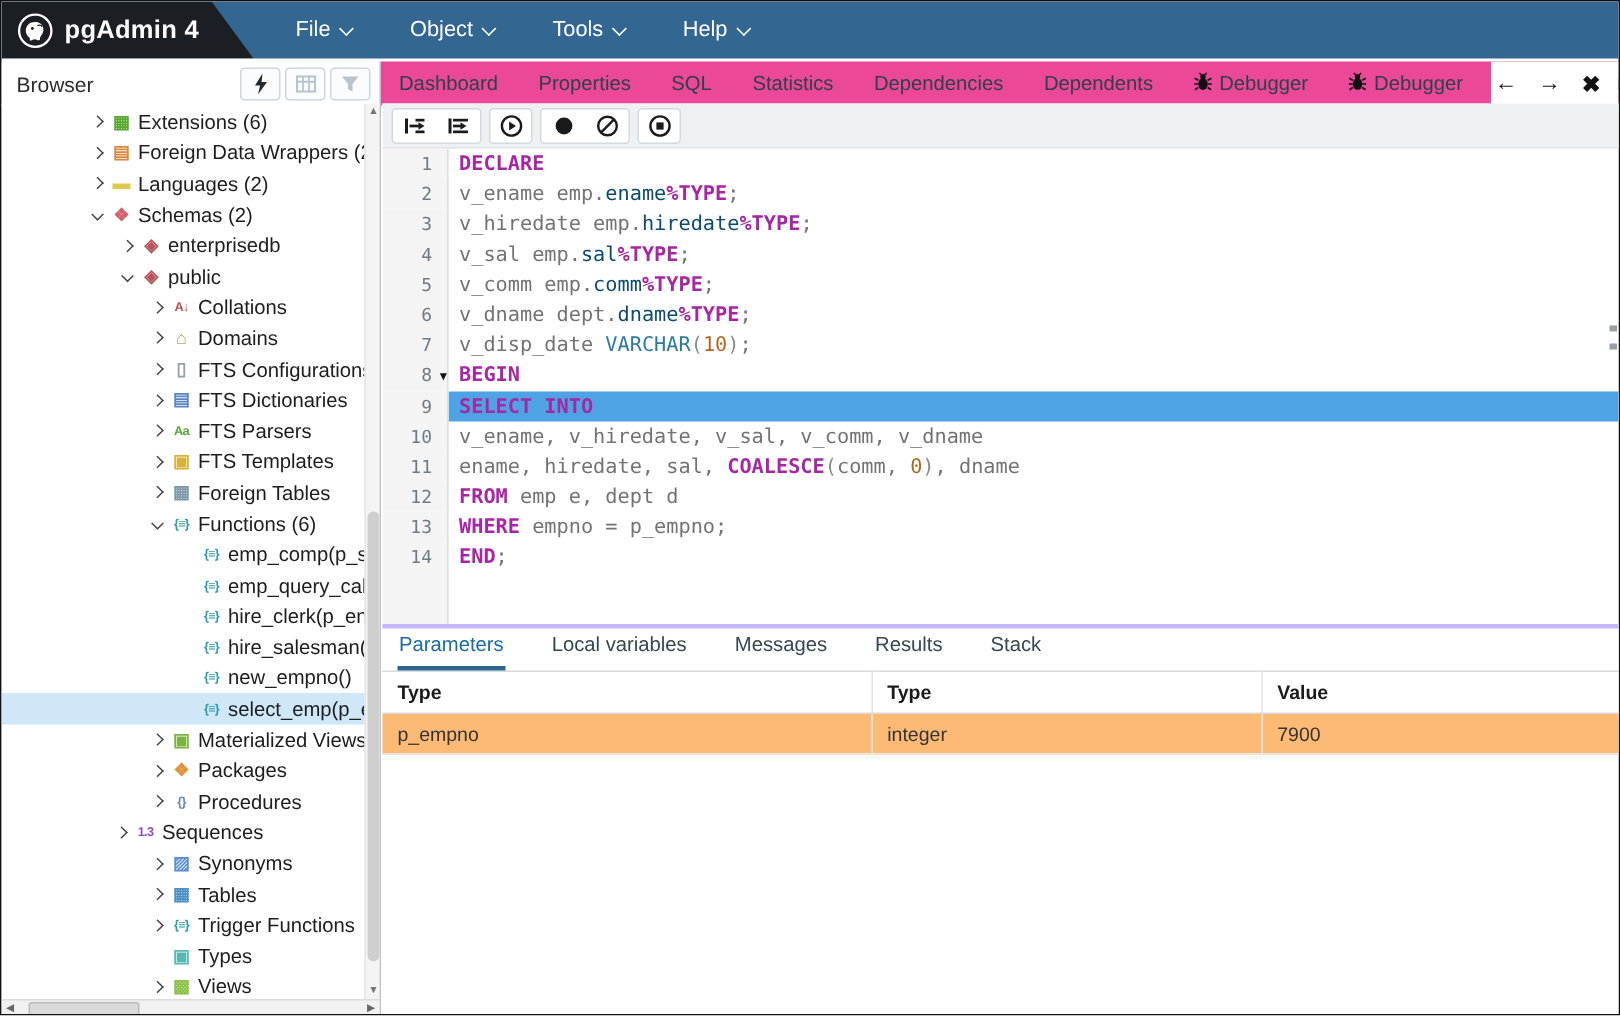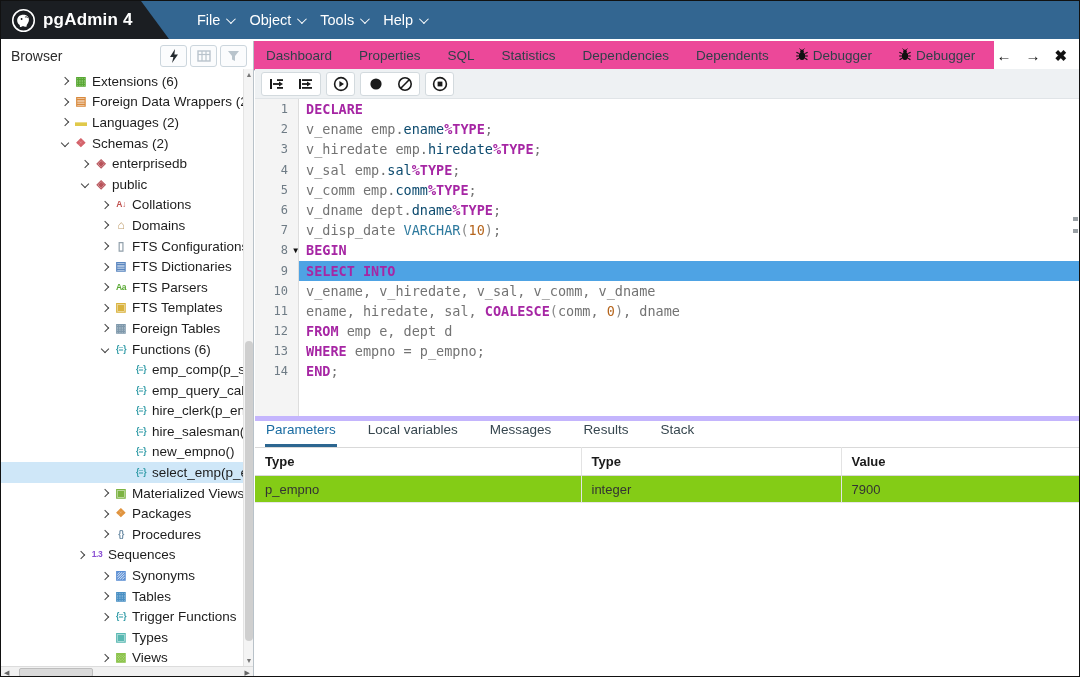--- a/index.html
+++ b/index.html
@@ -4,21 +4,21 @@
 <style>
   * { margin:0; padding:0; box-sizing:border-box; }
   html,body { width:1080px; height:677px; font-family:"Liberation Sans", sans-serif; background:#fff; }
   .window { position:relative; width:1080px; height:677px; border:1px solid #111; overflow:hidden; background:#fff; }
 
   
   .menubar { position:absolute; left:0; top:0; width:100%; height:38px; background:#336691; display:flex; align-items:center; }
   .logo-wrap { position:relative; height:38px; width:168px; background:#1b1e22; clip-path:polygon(0 0,140px 0,168px 38px,0 38px); display:flex; align-items:center; padding-left:10px; gap:7px; flex:0 0 auto; }
   .logo-svg { width:25px; height:25px; }
   .app-title { color:#fff; font-size:17px; font-weight:bold; letter-spacing:.2px; }
-  .menu-items { display:flex; gap:16px; margin-left:28px; }
+  .menu-items { display:flex; gap:40px; margin-left:28px; }
   .menu-item { color:#fff; font-size:14.5px; display:flex; align-items:center; gap:6px; cursor:pointer; }
   .caret { width:7px; height:7px; border-right:1.6px solid #fff; border-bottom:1.6px solid #fff; transform:rotate(45deg) translateY(-2px); display:inline-block; }
 
   
   .row2 { position:absolute; top:40px; left:0; width:100%; height:30px; display:flex; }
   .browser-head { width:253px; height:30px; border-right:1px solid #b9c2c9; border-bottom:1px solid #d7dde2; display:flex; align-items:center; justify-content:space-between; padding:0 6px 0 10px; background:#fff; }
   .browser-title { font-size:14px; color:#2b2b2b; }
   .mini-btns { display:flex; gap:3px; }
   .mini-btn { width:27px; height:22px; border:1px solid #ccd6dd; border-radius:3px; background:#fbfcfd; display:flex; align-items:center; justify-content:center; }
   .tabbar { position:relative; flex:1; height:30px; border-bottom:1px solid #d7dde2; background:#ec4899; display:flex; align-items:center; gap:27px; padding-left:12px; overflow:hidden; white-space:nowrap; }
@@ -65,28 +65,28 @@
   .prop { color:#0c4a6e; }
   .num { color:#b5651d; }
   .typ { color:#2e7a9e; }
   .par { color:#8a8a8a; }
   .pl { color:#737373;text-align:right; }
   .code-fill { display:flex; flex:1; min-height:30px; height:34px; }
   .code-fill .gut { height:auto; }
   .cm-scroll-grip { position:absolute; right:3px; top:118px; width:5px; height:16px; border-top:4px solid #9aa0a5; border-bottom:4px solid #9aa0a5; }
 
   
-  .btabs { height:31px; border-top:5px solid #c4b5fd; display:flex; align-items:flex-end; gap:30px; padding-left:10px; background:#fff; }
+  .btabs { height:31px; border-top:3px solid #c4b5fd; display:flex; align-items:flex-end; gap:30px; padding-left:10px; background:#fff; }
   .btab { font-size:13.5px; color:#37474f; padding:6px 1px 7px 1px; cursor:pointer; border-bottom:3px solid transparent; }
   .btab.active { color:#186ba1; border-bottom-color:#2c6690; }
 
   
   .ptable { width:100%; border-collapse:collapse; table-layout:fixed; }
   .ptable th { text-align:left; font-size:13px; font-weight:bold; color:#1a1a1a; height:28px; padding:0 0 0 10px; border-top:1px solid #d9d9d9; border-bottom:1px solid #d9d9d9; border-right:1px solid #e3e3e3; background:#fff; }
-  .ptable td { font-size:13px; color:#333; height:27px; padding:0 0 0 10px; background:#84cc16; border-bottom:1px solid #e6e6ea; border-right:1px solid #e3e3e3; }
+  .ptable td { font-size:13px; color:#333; height:27px; padding:0 0 0 10px; background:#fdba74; border-bottom:1px solid #e6e6ea; border-right:1px solid #e3e3e3; }
   .ptable th:last-child, .ptable td:last-child { border-right:none; }
 
   svg .st { fill:none; stroke:#1a1a1a; stroke-width:1.6; }
   svg .fl { fill:#1a1a1a; }
 </style>
 </head>
 <body>
 
 <div class="window">
 

